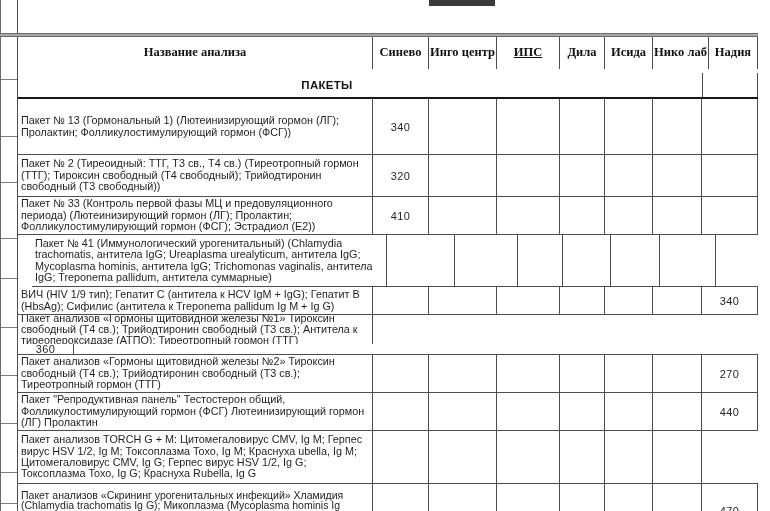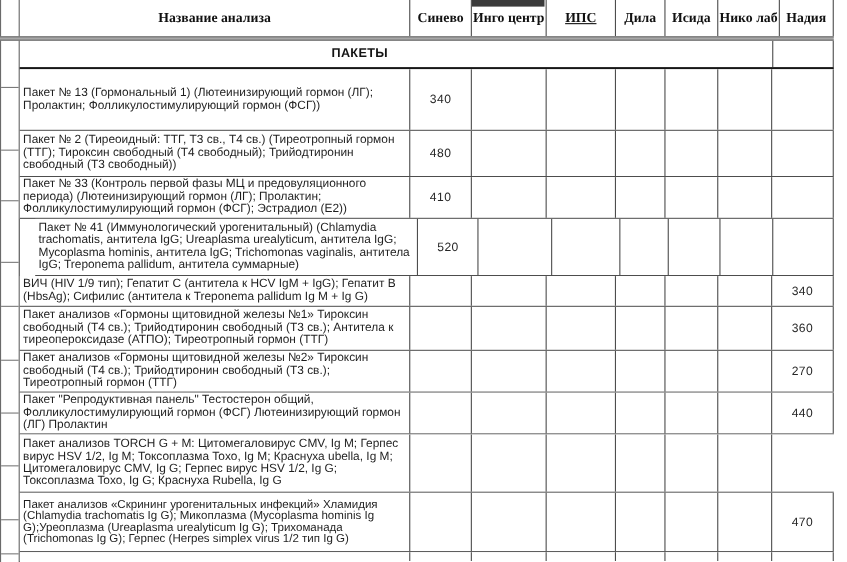--- a/index.html
+++ b/index.html
@@ -14,36 +14,36 @@
   .row{display:flex;box-sizing:border-box;border-bottom:1px solid #4d4d4d;background:#fff;}
   .row.noline{border-bottom:none;}
   .c{box-sizing:border-box;border-right:1px solid #4d4d4d;display:flex;align-items:center;overflow:hidden;}
   .name{width:355px;padding:1px 3px 1px 3px;}
   .name .t{font-size:10.8px;line-height:11.4px;}
   .tight .t{font-size:10.5px;line-height:10.4px;}
   .p{justify-content:center;font-size:11px;letter-spacing:.4px;color:#262626;}
   .w-sinevo{width:56px;}.w-ingo{width:68px;}.w-ips{width:63px;text-decoration:underline;}.w-dila{width:45px;}
   .w-isida{width:48px;}.w-nadiya{width:49px;}.w-nikolab{width:56px;}
   
-  .hrow{height:33px;border-bottom:none;}
+  .hrow{height:33px;border-bottom:none;margin-top:36px;}
   .hrow .c{font-family:"Liberation Serif", serif;font-weight:bold;font-size:12.5px;
            justify-content:center;color:#111;}
   .bandspacer{height:4px;border:none;}
   .band{position:absolute;left:0;top:33px;width:758px;height:4px;z-index:3;
         background:#a8a8a8;border-top:1px solid #6b6b6b;border-bottom:1px solid #6b6b6b;box-sizing:border-box;}
   
   .prow{height:24px;border-bottom:none;}
   .merged{width:684px;border-right:none;justify-content:center;padding-right:66px;
           font-weight:bold;font-size:11.5px;letter-spacing:.3px;color:#141414;}
   .prow .w-nikolab{border-left:1px solid #4d4d4d;}
   .darkline{height:2px;background:#161616;border:none;}
   
   .selbar{position:absolute;left:429px;top:0;width:66px;height:6px;background:#3b3b3b;z-index:4;}
   .r1{height:56px;}.r2{height:42px;}.r3{height:38px;}.r4{height:52px;margin-left:14px;}.r5{height:28px;}
-  .r6{height:40px;}.r7{height:38px;}.r8{height:38px;}.r9{height:53px;}.r10{height:54px;justify-content:center;}
+  .r6{height:40px;flex-direction:column;}.r7{height:38px;}.r8{height:38px;}.r9{height:53px;}.r10{height:54px;justify-content:center;}
   .r11{height:8px;border-bottom:none;}
 </style>
 </head>
 <body>
 
 <div class="sheet">
 
   <div class="strip">
     <div class="hline" style="top:79px"></div>
     <div class="hline" style="top:136px"></div>
@@ -89,21 +89,21 @@
       <div class="c p w-dila"></div>
       <div class="c p w-isida"></div>
       <div class="c p w-nadiya"></div>
       <div class="c p w-nikolab"></div>
     </div>
 
     <div class="row r2">
       <div class="c name">
           <span class="t">Пакет № 2 (Тиреоидный: ТТГ, Т3 св., Т4 св.) (Тиреотропный гормон (ТТГ); Тироксин свободный (Т4 свободный); Трийодтиронин свободный (Т3 свободный))</span>
         </div>
-      <div class="c p w-sinevo">480</div>
+      <div class="c p w-sinevo">320</div>
       <div class="c p w-ingo"></div>
       <div class="c p w-ips"></div>
       <div class="c p w-dila"></div>
       <div class="c p w-isida"></div>
       <div class="c p w-nadiya"></div>
       <div class="c p w-nikolab"></div>
     </div>
 
     <div class="row r3">
       <div class="c name">
@@ -115,21 +115,20 @@
       <div class="c p w-dila"></div>
       <div class="c p w-isida"></div>
       <div class="c p w-nadiya"></div>
       <div class="c p w-nikolab"></div>
     </div>
 
     <div class="row r4">
       <div class="c name">
           <span class="t">Пакет № 41 (Иммунологический урогенитальный) (Chlamydia trachomatis, антитела IgG; Ureaplasma urealyticum, антитела IgG; Mycoplasma hominis, антитела IgG; Trichomonas vaginalis, антитела IgG; Treponema pallidum, антитела суммарные)</span>
         </div>
-      <div class="c p w-sinevo">520</div>
       <div class="c p w-ingo"></div>
       <div class="c p w-ips"></div>
       <div class="c p w-dila"></div>
       <div class="c p w-isida"></div>
       <div class="c p w-nadiya"></div>
       <div class="c p w-nikolab"></div>
     </div>
 
     <div class="row r5">
       <div class="c name">

